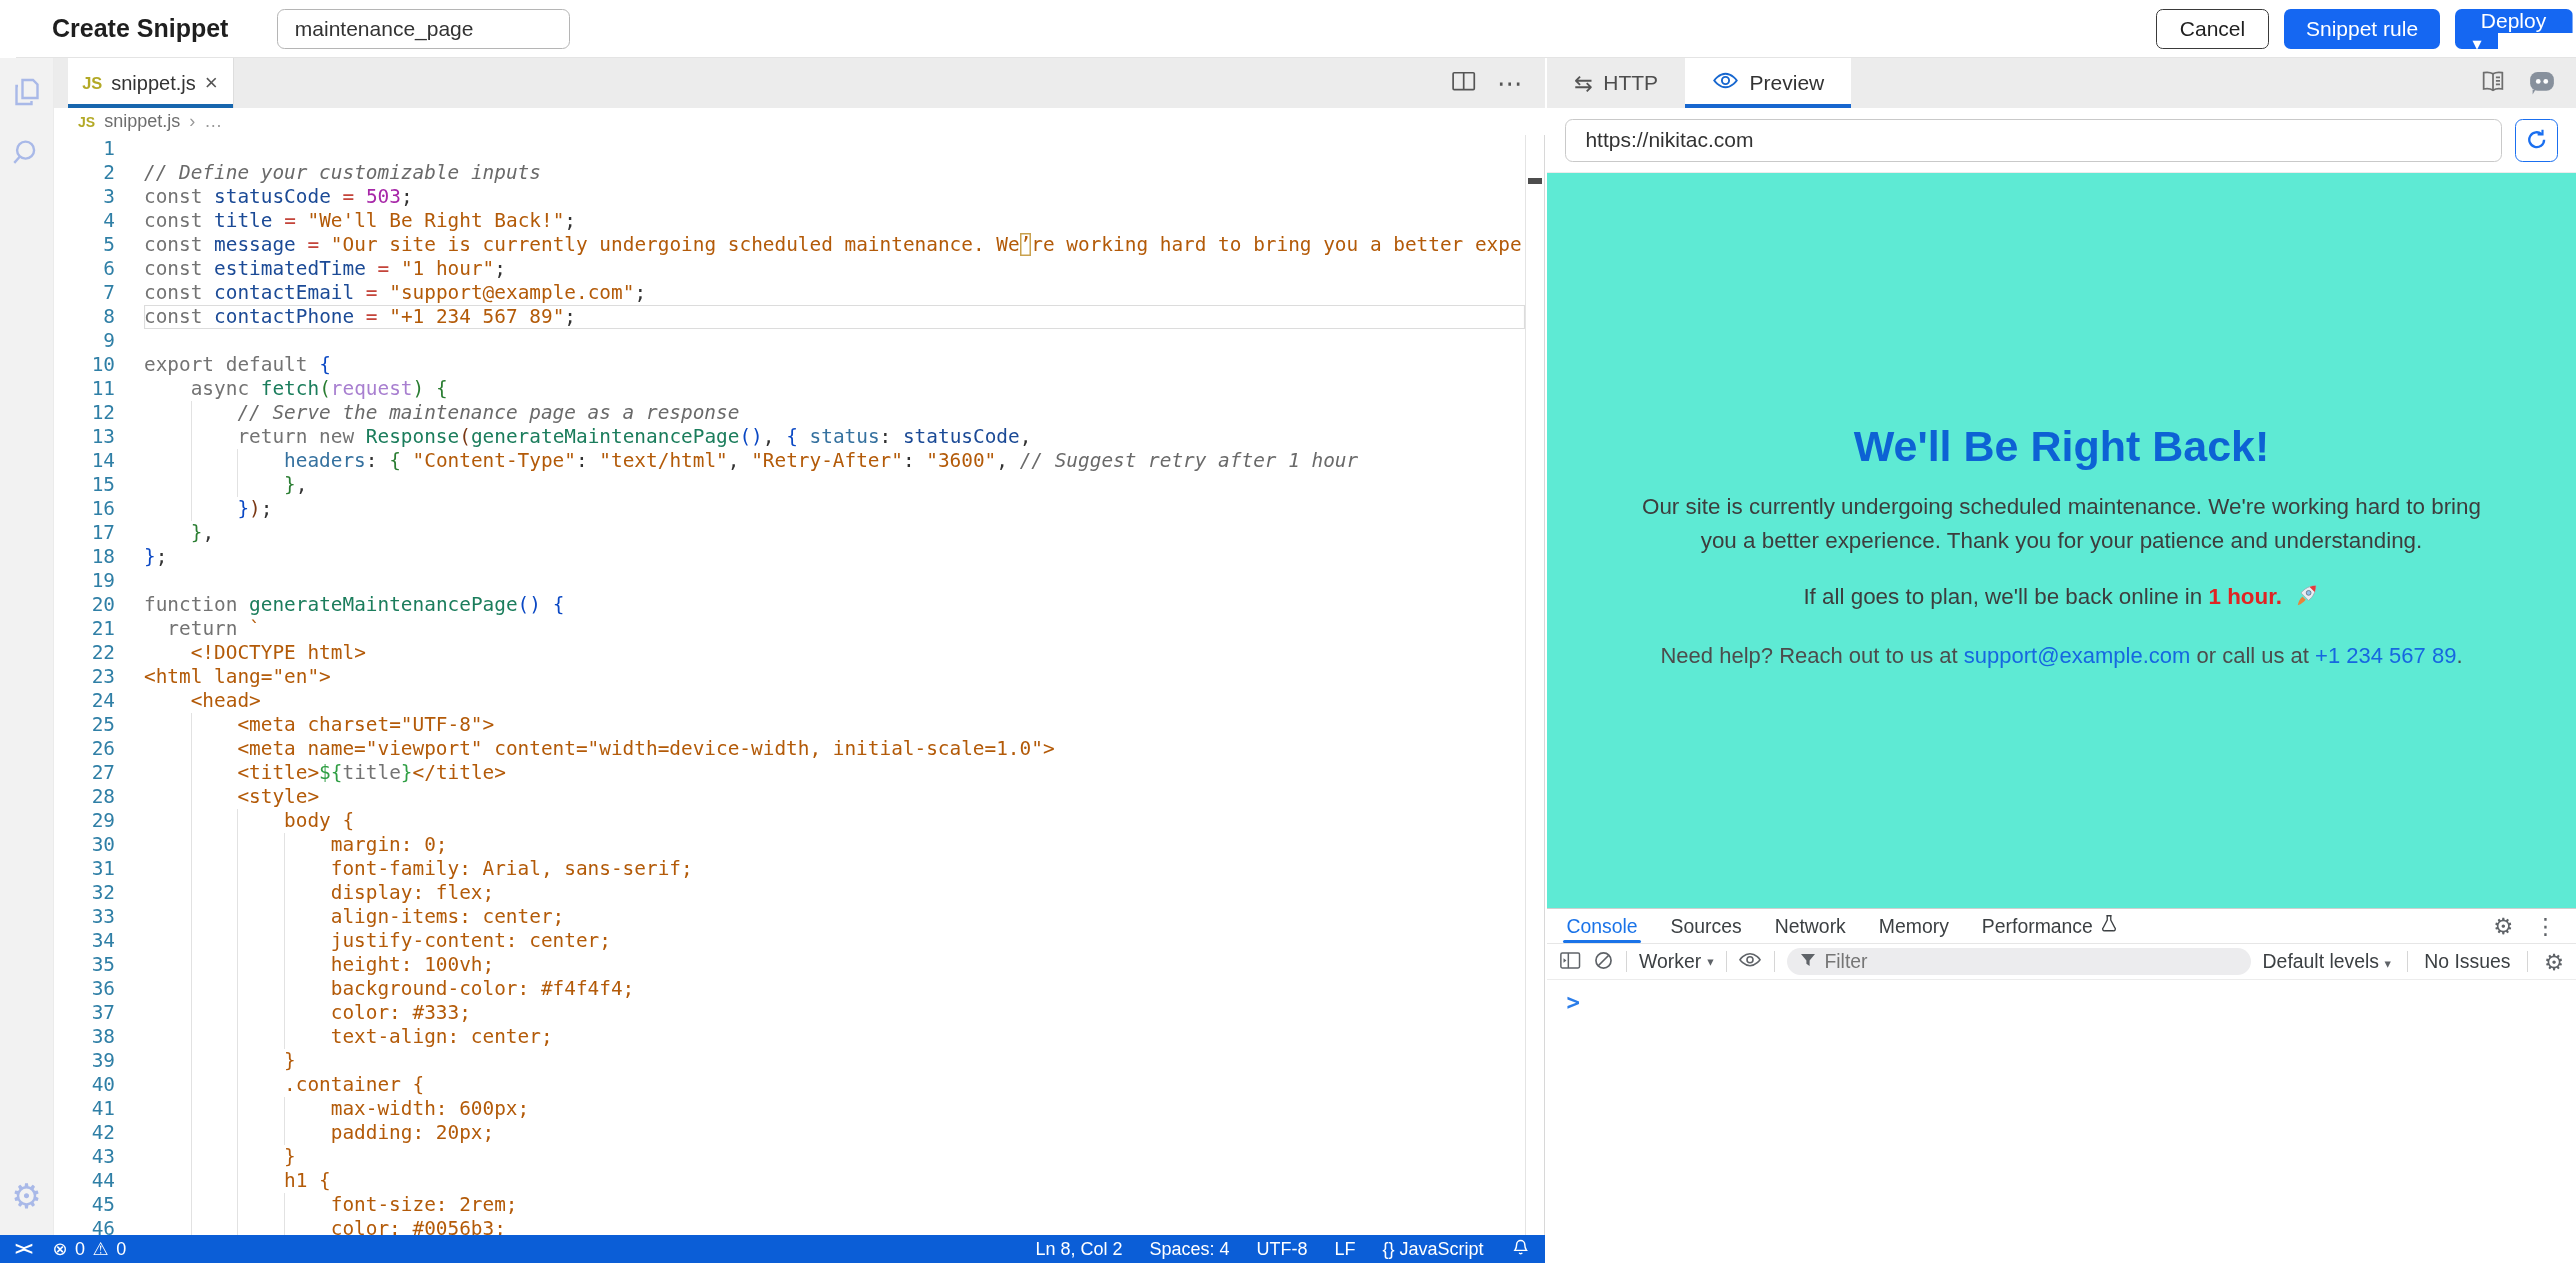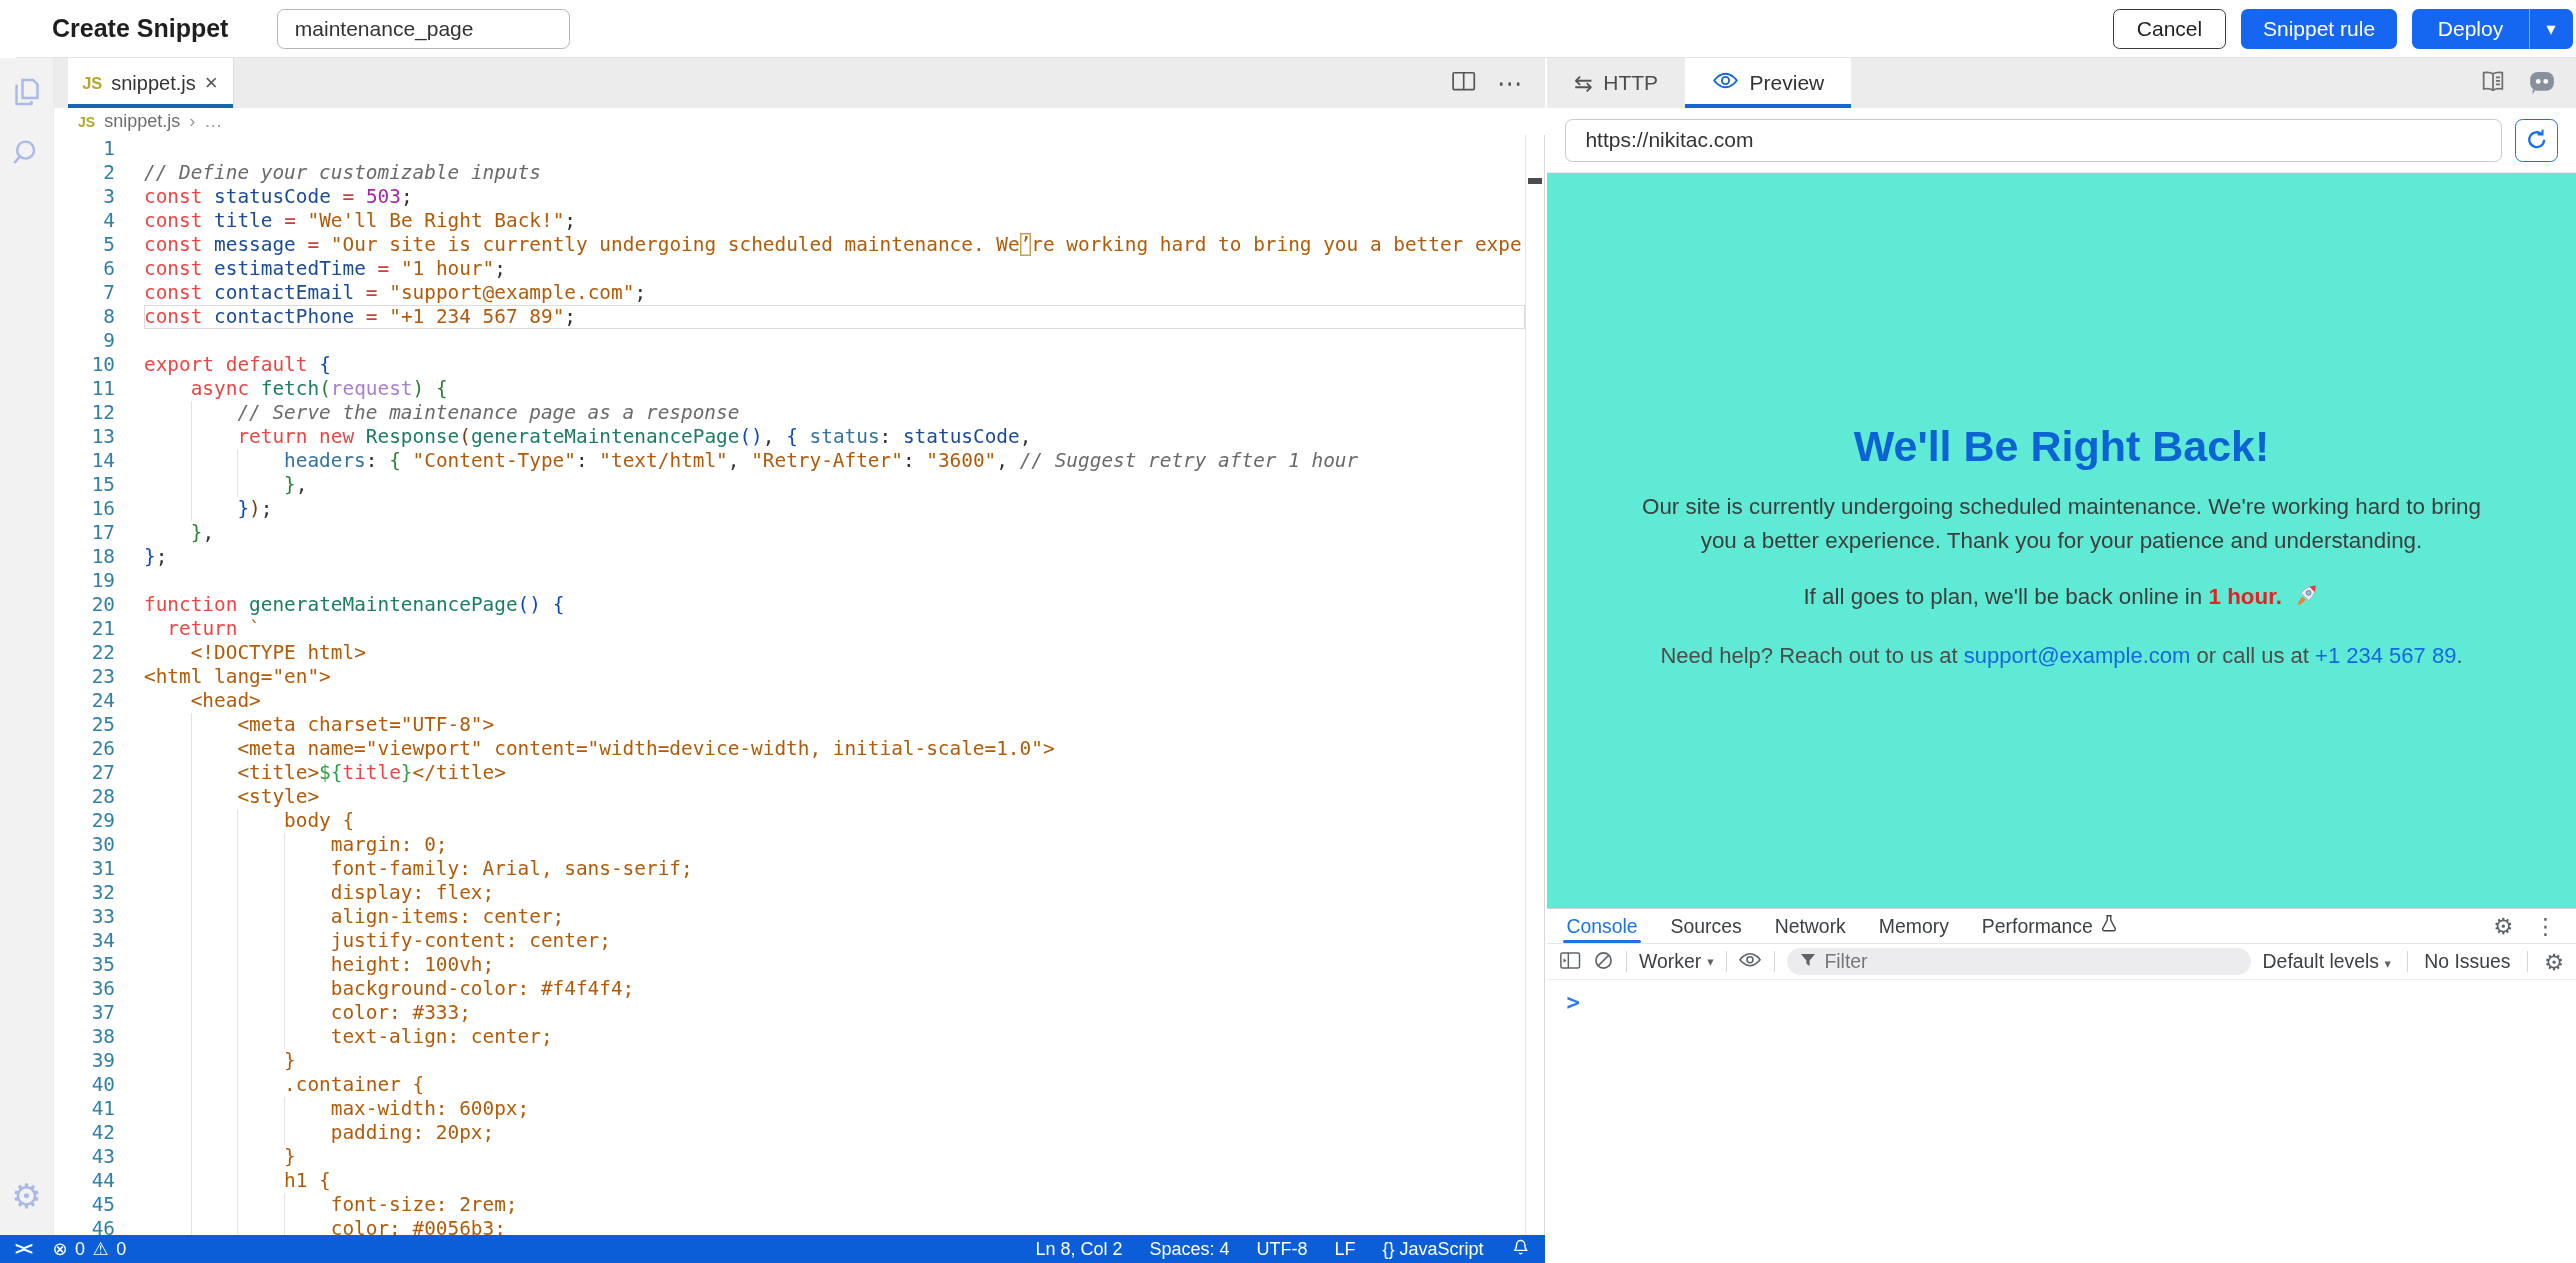--- a/index.html
+++ b/index.html
@@ -10,21 +10,21 @@
   #topbar { position:absolute; left:16px; top:0; width:2576px; height:58px; background:#fff;
             border-bottom:1.5px solid #e4e4e4; display:flex; align-items:center; padding:0 19.4px 0 36px; }
   #topbar .title { font-size:25px; font-weight:700; color:#1f1f1f; }
   #snippet-name { margin-left:49px; width:293px; height:40px; border:1.5px solid #b5b5b5; border-radius:7.5px;
                   font-size:21px; color:#333; padding:0 16.4px; font-family:"Liberation Sans",sans-serif; outline:none; }
   #topbar .sp { flex:1; }
   .btn { height:40px; border-radius:6.7px; font-size:21px; display:inline-flex; align-items:center; justify-content:center;
          padding:0 22.4px; cursor:pointer; border:none; font-family:"Liberation Sans",sans-serif; }
   .btn.ghost { background:#fff; border:1.5px solid #3a3a3a; color:#1f1f1f; margin-right:15px; }
   .btn.blue { background:#1567f2; color:#fff; margin-right:15px; }
-  #deploy-split { display:inline-flex; height:40px; border-radius:6.7px; overflow:hidden; }
+  #deploy-split { display:inline-flex; height:40px; border-radius:6.7px; overflow:hidden;flex-direction:column; }
   #deploy-split .main { background:#1567f2; color:#fff; font-size:21px; display:flex; align-items:center; padding:0 25.4px;
                         border-right:1.5px solid rgba(255,255,255,.45); cursor:pointer; }
   #deploy-split .caret { background:#1567f2; color:#fff; width:43px; display:flex; align-items:center; justify-content:center;
                          font-size:18px; cursor:pointer; }
 
   
   #left-pane { position:absolute; left:0; top:58px; width:1545px; height:1205px; background:#fff; border-right:1.5px solid #d8d8d8; }
   #activity-bar { position:absolute; left:0; top:0; width:54px; height:1177px; background:#f2f2f2; border-right:0.7px solid #ebebeb;
                   display:flex; flex-direction:column; align-items:center; padding-top:16.4px; }
   #activity-bar svg { display:block; }
@@ -47,21 +47,21 @@
   #breadcrumb .sep { font-size:18px; color:#999; }
   #breadcrumb .more { font-size:18px; color:#999; }
 
   #code { position:absolute; left:54px; top:77px; right:18.7px; bottom:28px; overflow:hidden; background:#fff; padding-top:2.2px; }
   .cl { display:flex; height:24px; line-height:24px; font-family:"DejaVu Sans Mono",monospace; font-size:19.4px; white-space:pre; }
   .cl .ln { width:61px; text-align:right; color:#2f7fa6; flex:0 0 auto; margin-right:29px; }
   .cl .lc { flex:1 1 auto; color:#333; }
   .cl.active .lc { box-shadow: inset 0 0 0 1.1px #dcdcdc; }
   .ig { display:inline-block; width:4ch; height:24px; vertical-align:top; }
   .ig.gl { border-left:1.1px solid #e2e2e2; }
-  .tk-k  { color:#ef4444; }
+  .tk-k  { color:#737373; }
   .tk-v  { color:#1b4a96; }
   .tk-o  { color:#c4443a; }
   .tk-n  { color:#a727a8; }
   .tk-s  { color:#b35a08; }
   .tk-c  { color:#6a6a6a; font-style:italic; }
   .tk-f  { color:#1b7d5c; }
   .tk-pm { color:#a87fd0; }
   .tk-p  { color:#35719f; }
   .tk-b1 { color:#0a48c4; }
   .tk-b2 { color:#2a7d32; }

